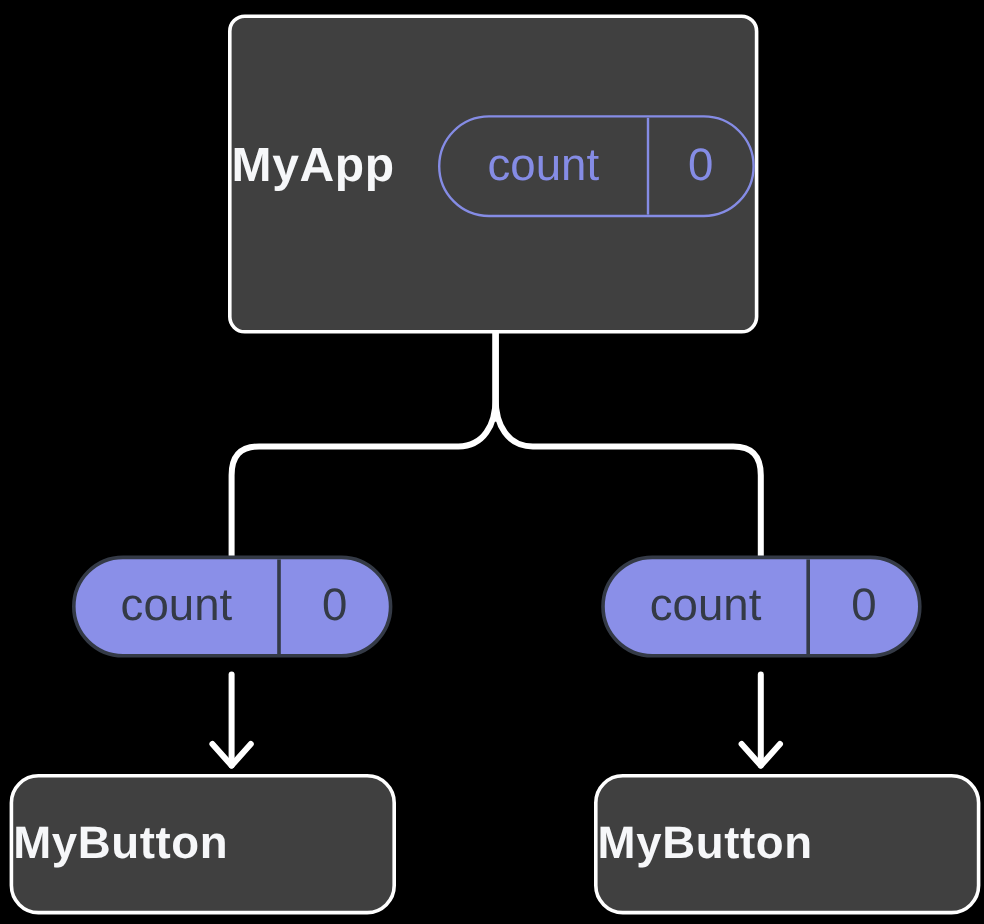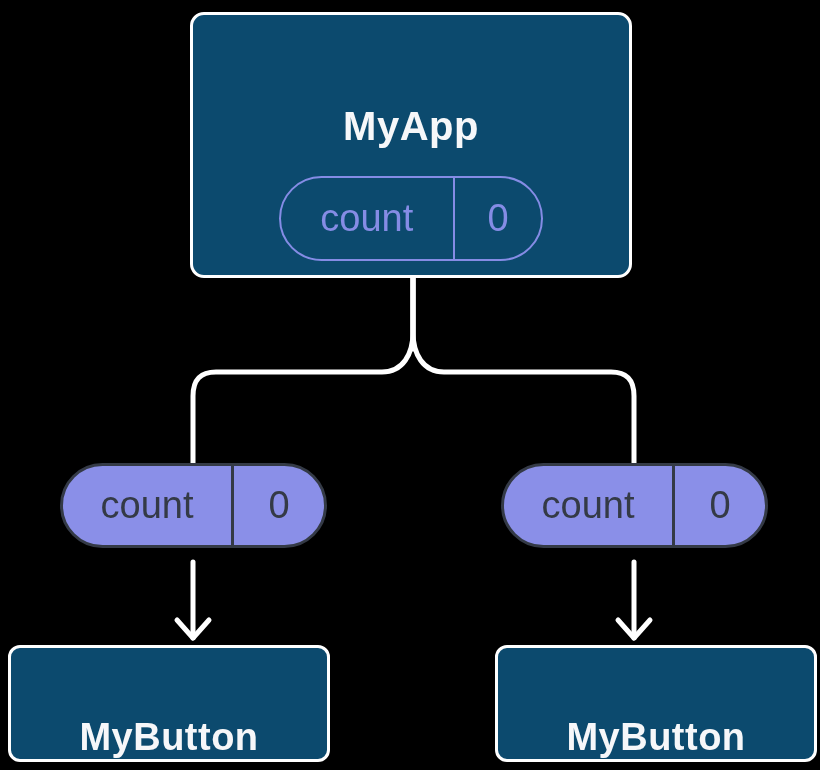--- a/index.html
+++ b/index.html
@@ -13,42 +13,42 @@
   .canvas { position: relative; width: 820px; height: 770px; }
 
   svg.connector-layer {
     position: absolute; left: 0; top: 0;
     width: 820px; height: 770px;
     z-index: 1;
   }
 
   .node {
     position: absolute;
-    background: #0c4a6e;
+    background: #404040;
     border: 3.5px solid #FFFFFF;
-    display: flex; flex-direction: column;
-    align-items: center; justify-content: flex-end;
+    display: flex; flex-direction: row;
+    align-items: center; justify-content: space-between;
     z-index: 2;
   }
   .node-title {
     color: #F6F7F9;
     font-size: 40px;
     font-weight: 700;
     letter-spacing: 0.5px;
   }
   .root-node {
     left: 190px; top: 12px;
     width: 442px; height: 266px;
     border-radius: 14px;
     gap: 27px;
     padding-bottom: 14px;
   }
   .child-node {
     width: 322px; height: 117px;
-    border-radius: 12px;
+    border-radius: 24px;
     border-width: 3px;
   }
   .child-node.left  { left: 8px;   top: 645px; }
   .child-node.right { left: 495px; top: 645px; }
   .child-node .node-title { font-size: 38px; }
 
   .pill {
     display: flex; align-items: stretch;
     height: 85px;
     border-radius: 50px;

